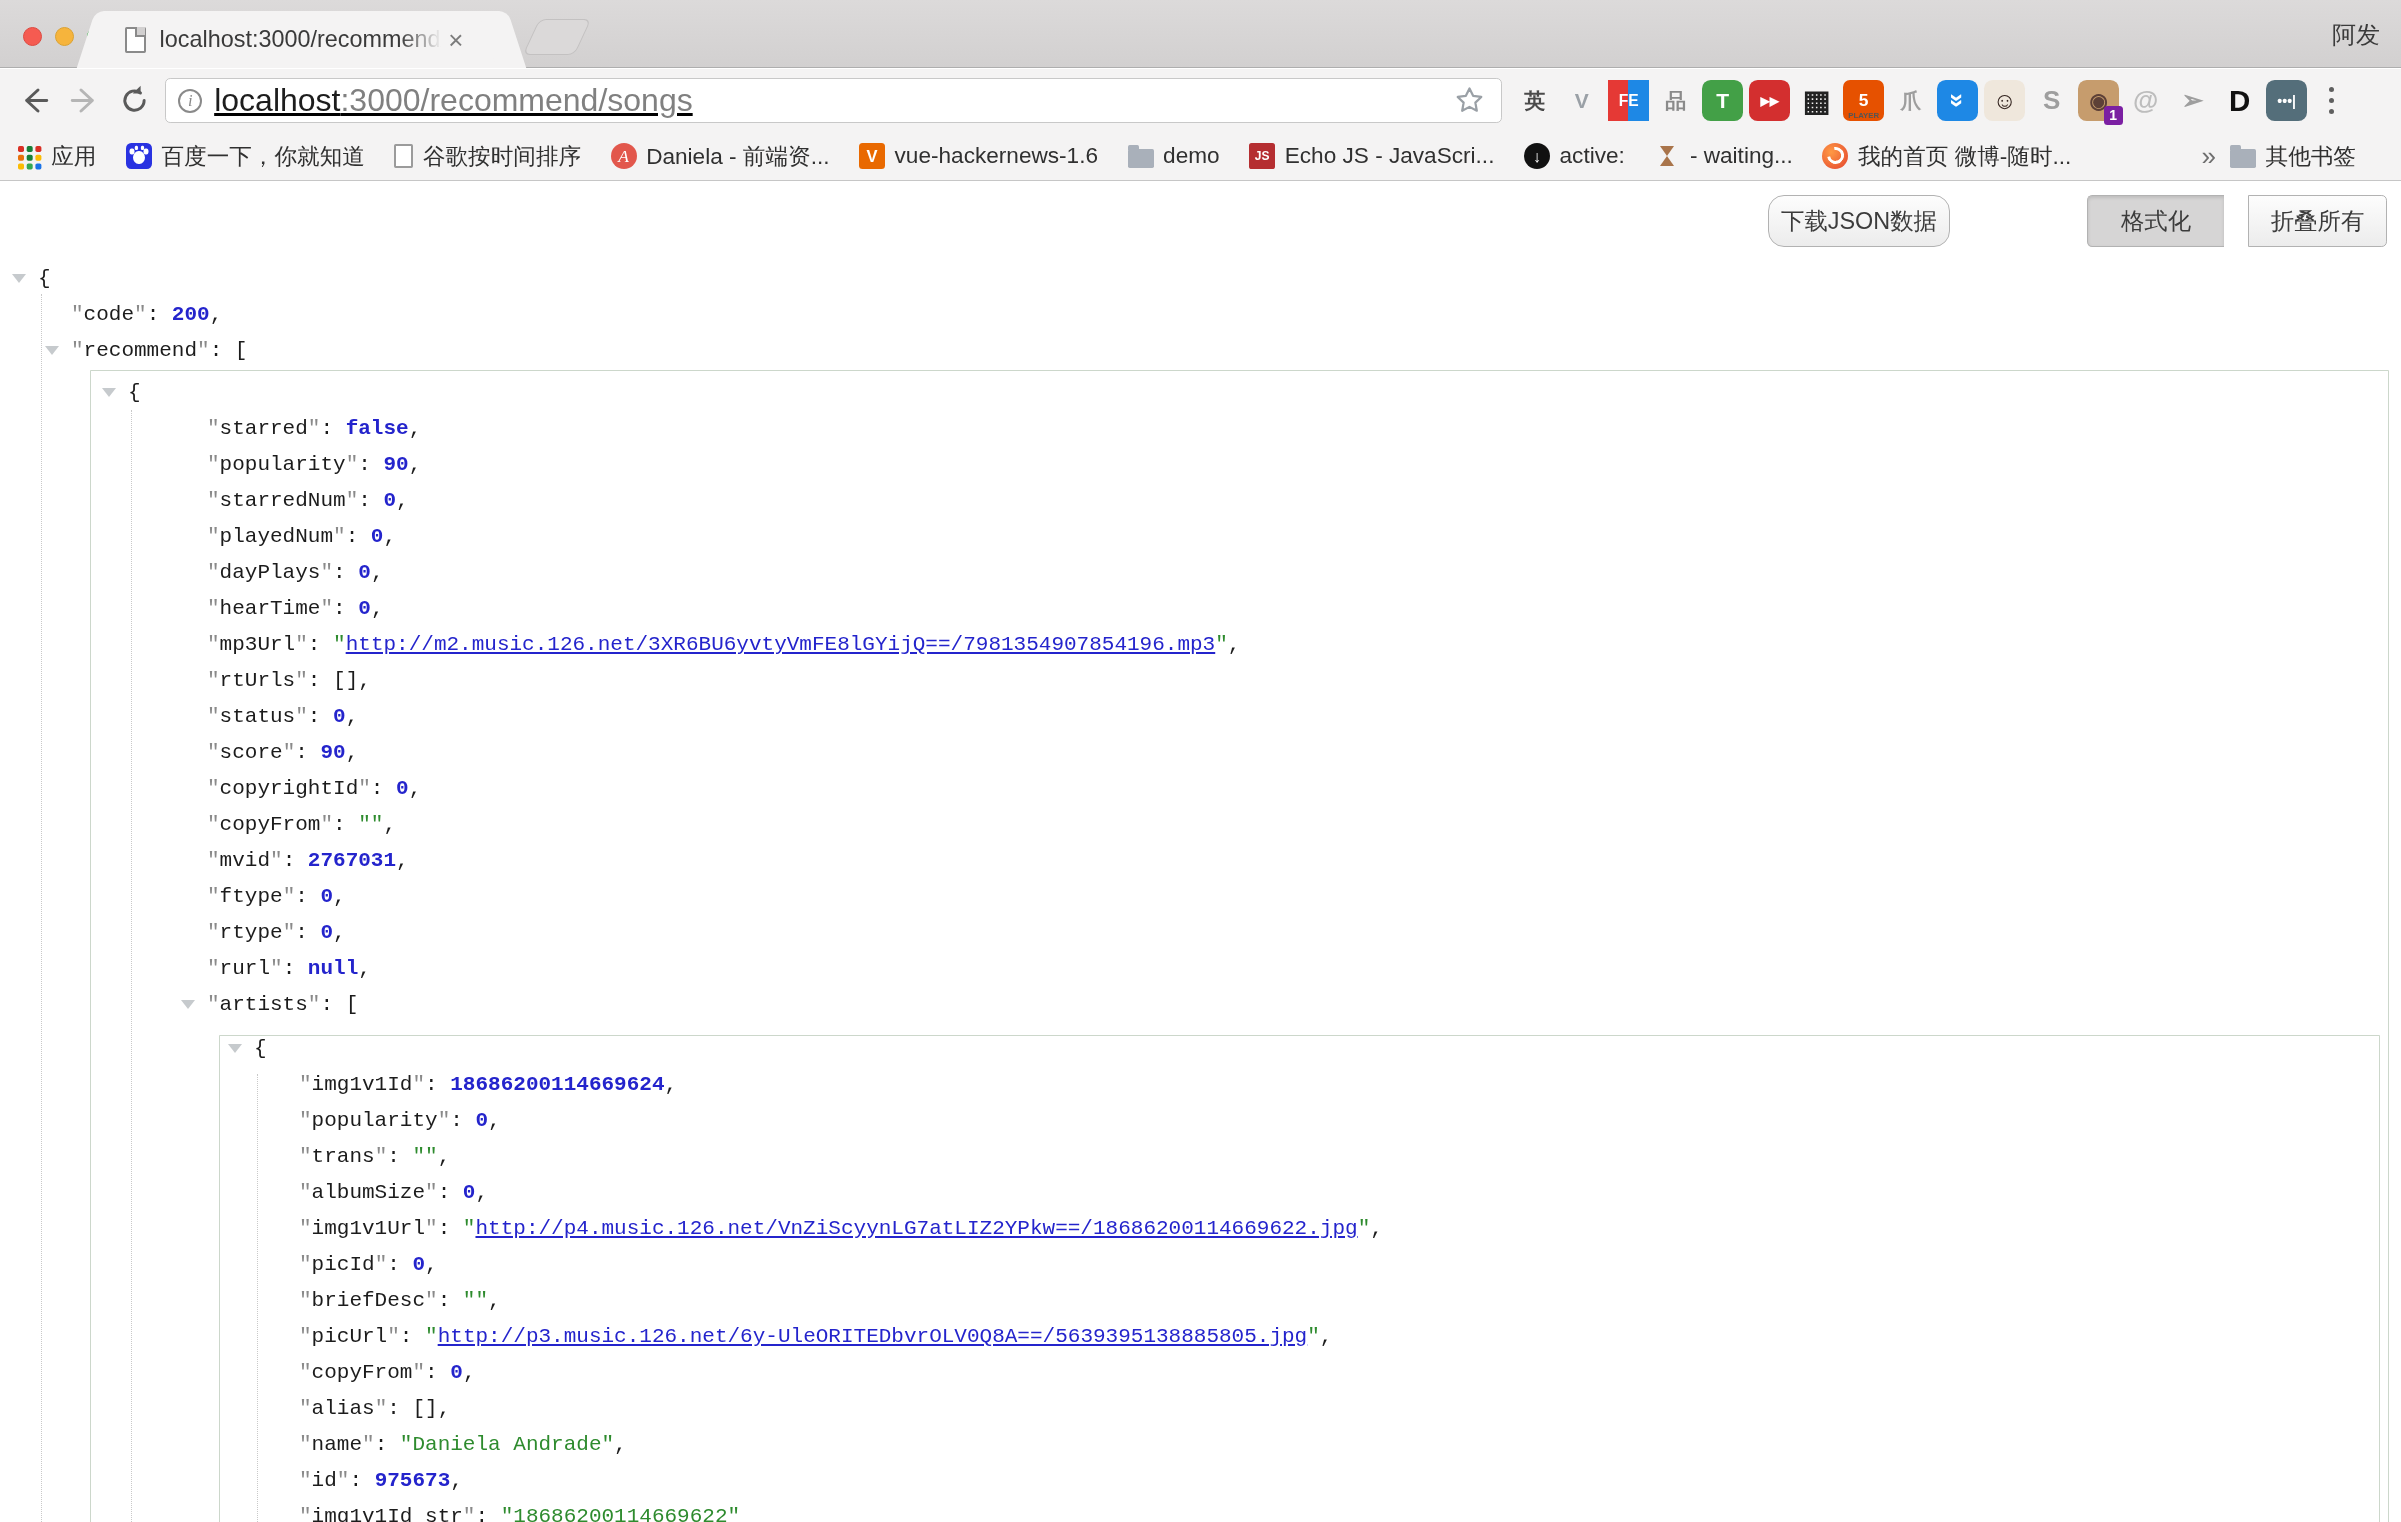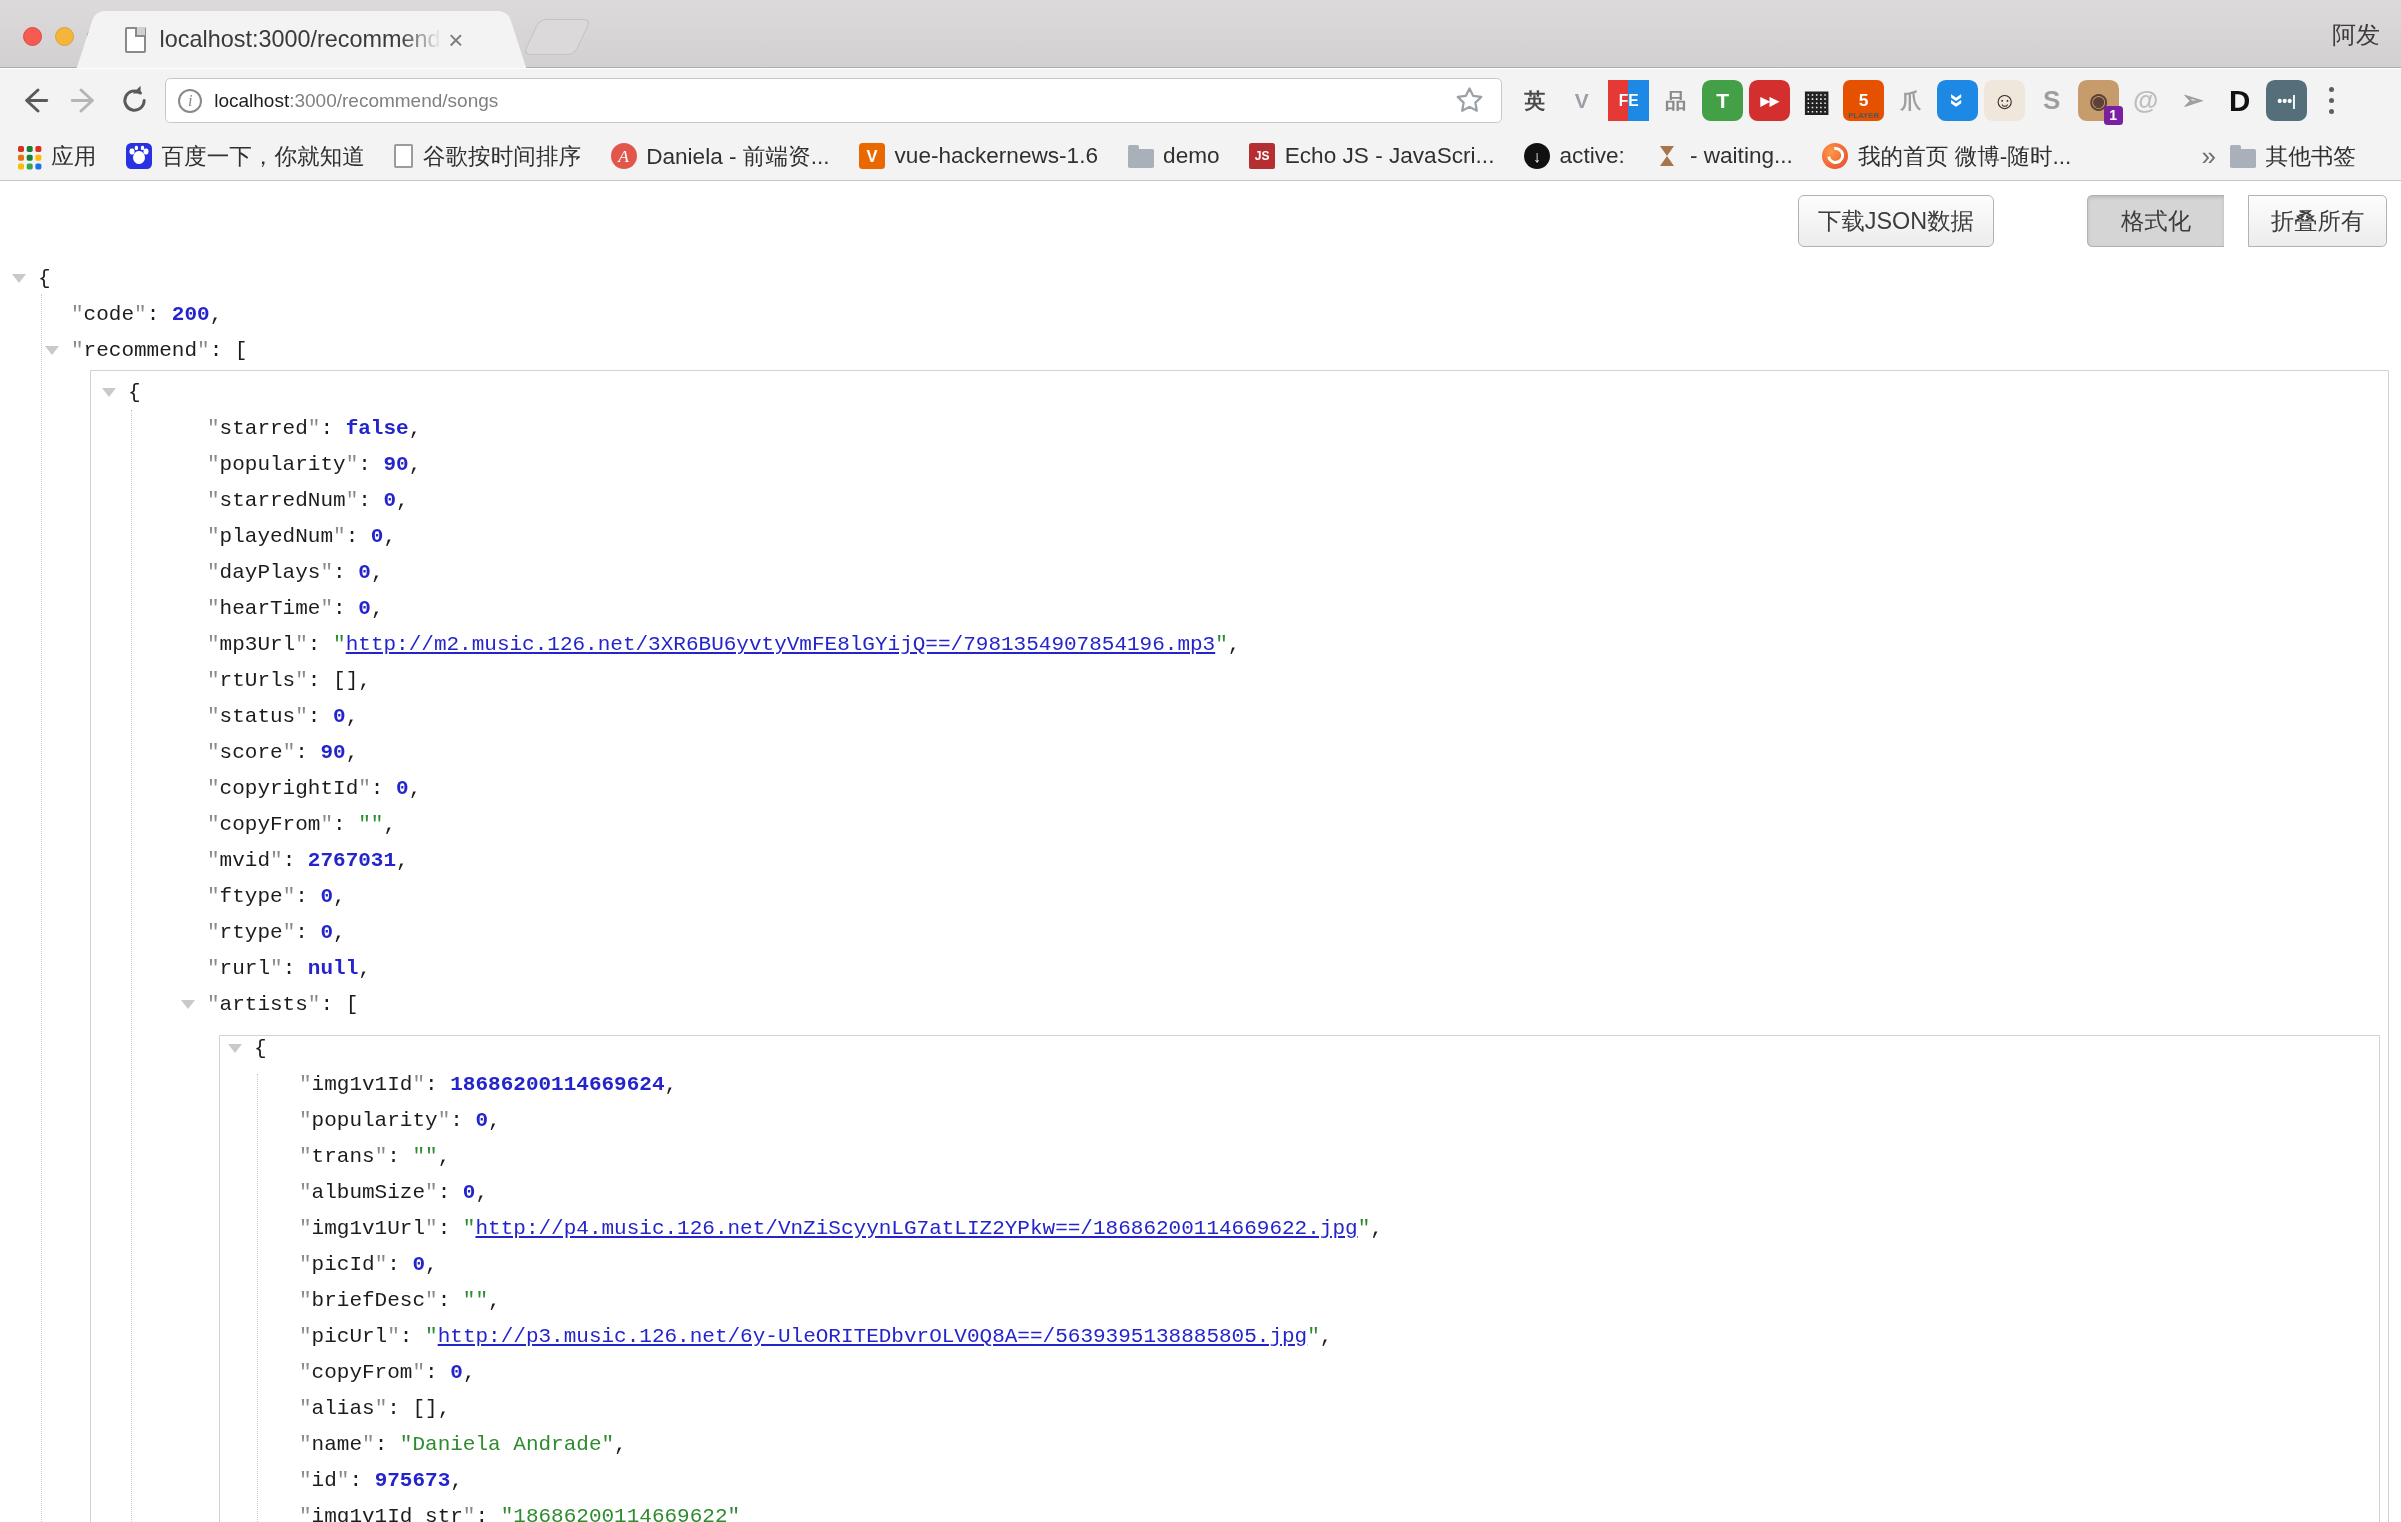--- a/index.html
+++ b/index.html
@@ -37,21 +37,21 @@
   
   .toolbar{position:absolute;left:0;top:69px;width:2401px;height:63px;background:#f4f3f3;
     display:flex;align-items:center;}
   .nav-ic{width:40px;height:40px;flex:none;display:flex;align-items:center;justify-content:center;}
   .nav-ic svg{display:block}
   .omnibox{height:45px;background:#fff;border:1.7px solid #c8c8c8;border-radius:5.2px;
     display:flex;align-items:center;flex:none;width:1337px;margin-left:10.4px;padding:0 12px;}
   .info-ic{width:24px;height:24px;border:2.2px solid #8a8a8a;border-radius:50%;color:#8a8a8a;
     font-size:16.5px;font-family:"Liberation Serif",serif;display:flex;align-items:center;
     justify-content:center;flex:none;margin-right:12px;font-style:italic;}
-  .url{font-size:19px;white-space:nowrap;}
+  .url{font-size:32px;white-space:nowrap;text-decoration:underline;}
   .url .host{color:#1d1d1d;}
   .url .rest{color:#808080;}
   .omni-star{margin-left:auto;}
 
   .ext-row{display:flex;align-items:center;margin-left:12px;gap:6px;}
   .ext{width:41px;height:41px;border-radius:7px;display:flex;align-items:center;justify-content:center;
     position:relative;font-weight:bold;}
   .ext .bdg{position:absolute;right:-3.5px;bottom:-3.5px;min-width:19px;height:19px;border-radius:3.5px;
     color:#fff;font-size:14px;display:flex;align-items:center;justify-content:center;padding:0 2.6px;}
   .ext .sub{position:absolute;bottom:0.9px;left:0;right:0;text-align:center;font-size:7.8px;
@@ -97,21 +97,21 @@
   .bm-ic-weibo::before{content:"";width:11.3px;height:11.3px;border:3px solid #fff;border-radius:50%;
     border-left-color:transparent;transform:rotate(35deg);}
   .bm-overflow{margin-left:auto;font-size:26px;color:#6f6f6f;flex:none;padding:0 14px;}
   .bm-other{display:flex;align-items:center;flex:none;}
 
   
   .page{position:absolute;left:0;top:181px;width:2401px;height:1341px;background:#fff;overflow:hidden;}
   .controls{position:absolute;top:14px;right:14px;display:flex;align-items:center;}
   .btn{height:52px;font-size:23.4px;color:#3c3c3c;display:flex;align-items:center;justify-content:center;
     border:1.7px solid #b2b2b2;background:linear-gradient(#fdfdfd,#ececec);}
-  .btn-download{width:196px;border-radius:6px;margin-right:69px;}
+  .btn-download{width:182px;border-radius:16px;margin-right:113px;}
   .seg{display:flex;}
   .seg .btn{border-radius:0;margin-left:24px;}
   .seg .btn:first-child{border-radius:5.2px 0 0 5.2px;border-right:none;}
   .seg .btn:last-child{border-radius:0 5.2px 5.2px 0;}
   .btn.active{background:#d6d5d5;box-shadow:inset 0 1.7px 3.5px rgba(0,0,0,.12);}
   .btn-format{width:137px;}
   .btn-collapse{width:139px;}
 
   
   .json{position:absolute;left:0;top:80px;right:0;bottom:0;

